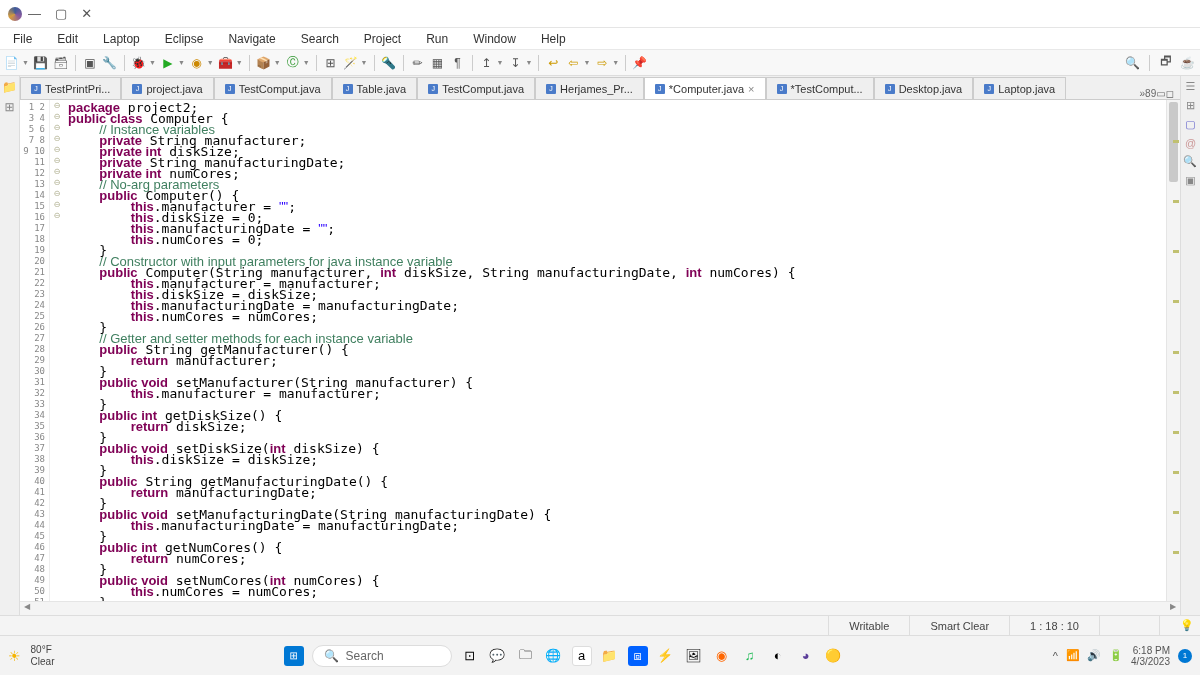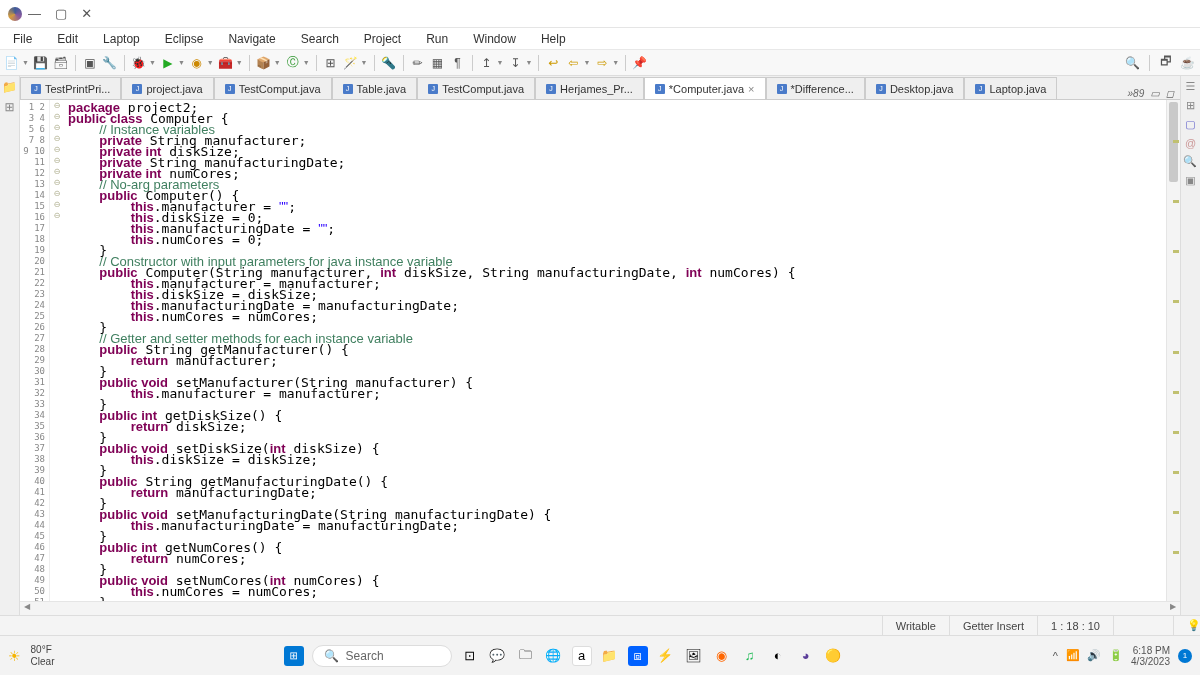--- a/index.html
+++ b/index.html
@@ -17,36 +17,36 @@
 .tb-drop { font-size: 7px; color: #888; margin-left: -2px; }
 .tb-right { margin-left: auto; display: flex; gap: 6px; }
 .workspace { flex: 1; display: flex; min-height: 0; }
 .leftgutter { width: 20px; background: #f0f0f0; border-right: 1px solid #ddd; display: flex; flex-direction: column; padding-top: 4px; gap: 6px; align-items: center; }
 .leftgutter span { font-size: 12px; color: #888; cursor: pointer; }
 .editor-area { flex: 1; display: flex; flex-direction: column; background: #fff; min-width: 0; }
 .tabs { height: 24px; display: flex; align-items: flex-end; background: #f0f0f0; border-bottom: 1px solid #ccc; overflow: hidden; }
 .tab { height: 22px; padding: 0 10px; display: flex; align-items: center; gap: 4px; background: #efefef; border: 1px solid #ccc; border-bottom: none; font-size: 11px; color: #333; white-space: nowrap; cursor: pointer; }
 .tab.active { background: #fff; }
 .tab-ico { width: 10px; height: 10px; background: #4a7bc9; border-radius: 1px; font-size: 7px; color: #fff; display: inline-flex; align-items: center; justify-content: center; }
-.tabs-end { margin-left: auto; display: flex; gap: 6px; padding: 0 6px; color: #666; font-size: 10px; align-items: center; font-style: italic;}
+.tabs-end { margin-left: auto; display: flex; gap: 0; padding: 0 6px; color: #666; font-size: 10px; align-items: center;}
 .code-scroll { flex: 1; display: flex; overflow: hidden; position: relative; }
 .linenums { width: 30px; background: #fff; text-align: right; padding: 2px 4px 2px 0; font-family: Consolas, monospace; font-size: 9px; line-height: 11px; color: #888; border-right: 1px solid #eee; }
 .markers { width: 14px; background: #fff; font-size: 8px; line-height: 11px; text-align: center; color: #aa8; }
 .code { flex: 1; padding: 2px 4px; font-family: Consolas, monospace; font-size: 13px; line-height: 11px; white-space: pre; color: #000; overflow: hidden; }
 .kw { color: #7f0055; font-weight: bold; }
 .cm { color: #3f7f5f; }
 .st { color: #2a00ff; }
 .scrollv { width: 14px; background: #f4f4f4; border-left: 1px solid #e5e5e5; position: relative; }
 .scrollv-thumb { position: absolute; top: 2px; left: 2px; right: 2px; height: 80px; background: #c9c9c9; border-radius: 2px; }
 .overview { position: absolute; right: 0; top: 0; width: 10px; height: 100%; }
 .ov-mark { position: absolute; right: 1px; width: 6px; height: 3px; background: #c0c070; }
 .rightgutter { width: 20px; background: #f0f0f0; border-left: 1px solid #ddd; display: flex; flex-direction: column; padding-top: 4px; gap: 6px; align-items: center; }
 .rightgutter span { font-size: 11px; color: #888; cursor: pointer; }
 .statusbar { height: 20px; background: #f4f4f4; border-top: 1px solid #ddd; display: flex; align-items: center; font-size: 11px; color: #444; }
-.status-cell { padding: 0 13px; border-left: 1px solid #ddd; height: 100%; display: flex; align-items: center; }
+.status-cell { padding: 0 20px; border-left: 1px solid #ddd; height: 100%; display: flex; align-items: center; }
 .status-spacer { flex: 1; }
 .taskbar { height: 40px; background: #f3f3f3; border-top: 1px solid #ddd; display: flex; align-items: center; padding: 0 8px; gap: 4px; }
 .weather { display: flex; flex-direction: column; font-size: 10px; color: #444; margin-right: 20px; line-height: 12px;}
 .weather-ico{color:#f5b400;font-size:14px;margin-right:6px;}
 .task-center { flex: 1; display: flex; align-items: center; justify-content: center; gap: 8px; }
 .search { display: flex; align-items: center; gap: 6px; background: #fff; border: 1px solid #ddd; border-radius: 14px; padding: 3px 12px; font-size: 12px; color: #666; width: 140px; }
 .tray { display: flex; align-items: center; gap: 8px; font-size: 11px; color: #555; }
 .clock { display: flex; flex-direction: column; align-items: flex-end; font-size: 10px; line-height: 11px; }
 .tico { width: 20px; height: 20px; display: inline-flex; align-items: center; justify-content: center; font-size: 13px; border-radius: 3px; cursor: pointer; }
 .tico.win { background: #0078d4; color: #fff; font-size: 10px; }
@@ -163,21 +163,21 @@
           <span class="tab-ico">J</span>
           <span>Herjames_Pr...</span>
         </div>
         <div class="tab active">
           <span class="tab-ico">J</span>
           <span>*Computer.java</span> 
           <span style="color:#888">×</span>
         </div>
         <div class="tab">
           <span class="tab-ico">J</span>
-          <span>*Difference...</span>
+          <span>*TestComput...</span>
         </div>
         <div class="tab">
           <span class="tab-ico">J</span>
           <span>Desktop.java</span>
         </div>
         <div class="tab">
           <span class="tab-ico">J</span>
           <span>Laptop.java</span>
         </div>
         <div class="tabs-end">
@@ -377,21 +377,21 @@
     <span style="color:#66c">▢</span>
     <span style="color:#c99">@</span>
     <span>🔍</span>
     <span>▣</span>
   </div>
 </div>
 
 <div class="statusbar">
   <div class="status-spacer"></div>
   <div class="status-cell">Writable</div>
-  <div class="status-cell">Getter Insert</div>
+  <div class="status-cell">Smart Clear</div>
   <div class="status-cell">1 : 18 : 10</div>
   <div class="status-cell" style="width:60px"></div>
   <div class="status-cell" style="width:20px;color:#c90">💡</div>
 </div>
 
 <div class="taskbar">
   <span class="weather-ico">☀</span>
   <div class="weather">
     <span>80°F</span>
     <span>Clear</span>

